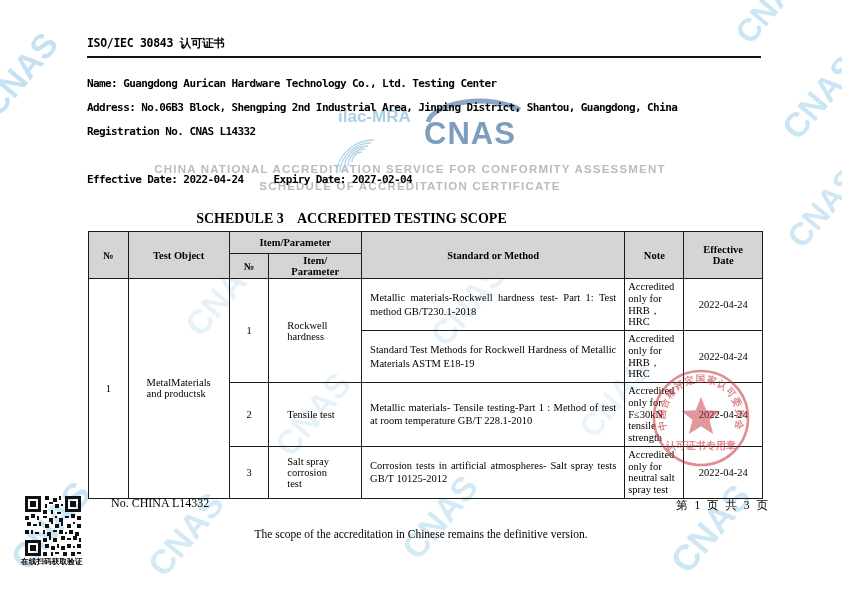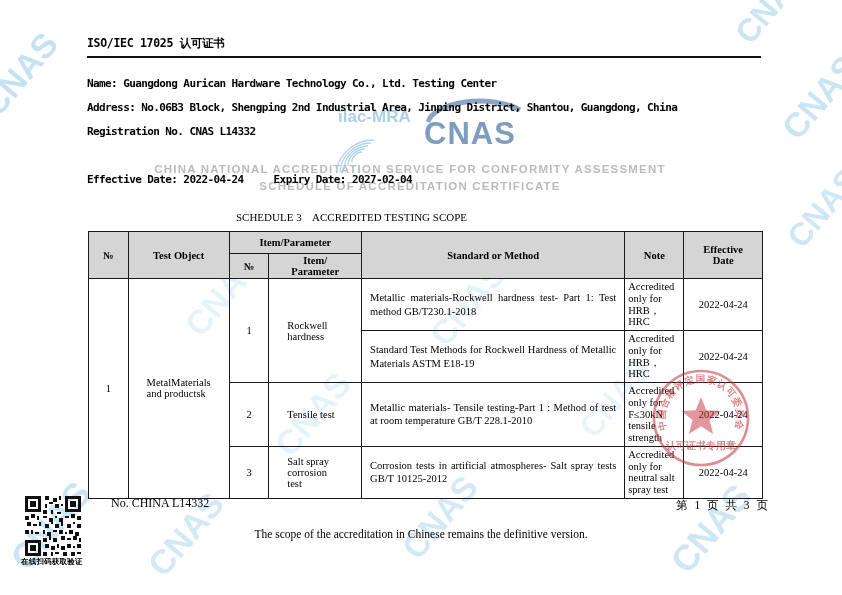--- a/index.html
+++ b/index.html
@@ -12,21 +12,21 @@
   .wm-gray{position:absolute;left:60px;width:700px;text-align:center;
            font-family:"Liberation Sans",sans-serif;font-weight:bold;color:#b8bcbf;
            letter-spacing:1.2px;font-size:11.5px;white-space:nowrap;}
   
   .doc-title{position:absolute;left:87px;top:36px;font-family:"DejaVu Sans Mono",monospace;
              font-weight:bold;font-size:11.5px;letter-spacing:-0.3px;z-index:2;}
   .hr{position:absolute;left:87px;top:56px;width:674px;height:1.5px;background:#111;z-index:2;}
   .info{position:absolute;left:87px;font-family:"DejaVu Sans Mono",monospace;font-weight:bold;
         font-size:11px;letter-spacing:-0.6px;white-space:pre;z-index:2;}
   .sched-title{position:absolute;left:0;top:211px;width:703px;text-align:center;
-               font-weight:normal;font-size:11px;white-space:pre;z-index:2;}
+               font-weight:bold;font-size:14px;white-space:pre;z-index:2;}
   
   table.scope{position:absolute;left:88px;top:231px;width:675px;border-collapse:collapse;
               z-index:2;background:transparent;}
   table.scope th, table.scope td{border:1px solid #1a1a1a;}
   table.scope th{background:#d5d5d5;font-size:10.5px;font-weight:bold;text-align:center;padding:1px 14px;}
   table.scope td{font-size:10.5px;vertical-align:middle;}
   td.c-center{text-align:center;}
   td.c-std{text-align:justify;padding:3px 8px;line-height:1.3;}
   td.c-note{font-size:10px;padding:2px 3px;line-height:1.12;vertical-align:middle;}
   td.c-date{text-align:center;}
@@ -75,21 +75,21 @@
         <path d="M6 80 A 38 38 0 0 1 44 48"></path>
       </g>
     </svg>
 
     <svg class="logo" style="left:418px;top:88px" width="110" height="70" viewBox="0 0 110 70">
       <path d="M10 34 A 52 24 0 0 1 102 22" stroke="#7d9cbe" stroke-width="5" fill="none" opacity="0.9"></path>
       <text x="6" y="56" font-family="Liberation Sans, sans-serif" font-weight="bold" font-size="31" letter-spacing="1" fill="#7d9cbe">CNAS</text>
     </svg>
   </div>
 
-  <div class="doc-title">ISO/IEC 17025 认可证书</div>
+  <div class="doc-title">ISO/IEC 30843 认可证书</div>
   <div class="hr"></div>
 
   <div class="info" style="top:77px">Name: Guangdong Aurican Hardware Technology Co., Ltd. Testing Center</div>
   <div class="info" style="top:101px">Address: No.06B3 Block, Shengping 2nd Industrial Area, Jinping District, Shantou, Guangdong, China</div>
   <div class="info" style="top:125px">Registration No. CNAS L14332</div>
   <div class="info" style="top:173px"><span>Effective Date: 2022-04-24</span><span style="margin-left:30px">Expiry Date: 2027-02-04</span></div>
 
   <div class="sched-title">SCHEDULE 3    ACCREDITED TESTING SCOPE</div>
 
   <table class="scope">

